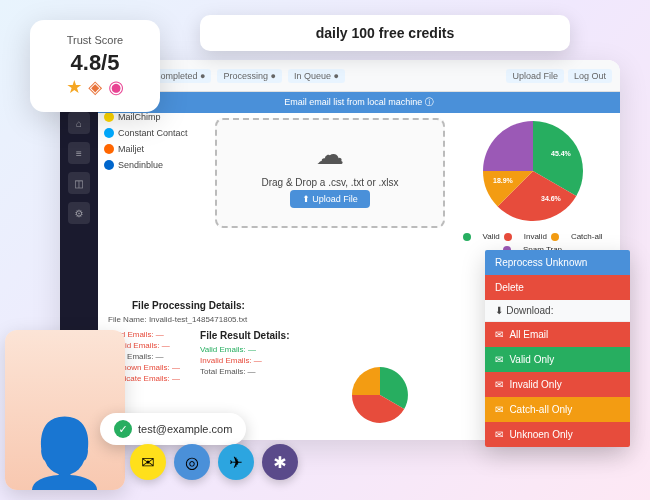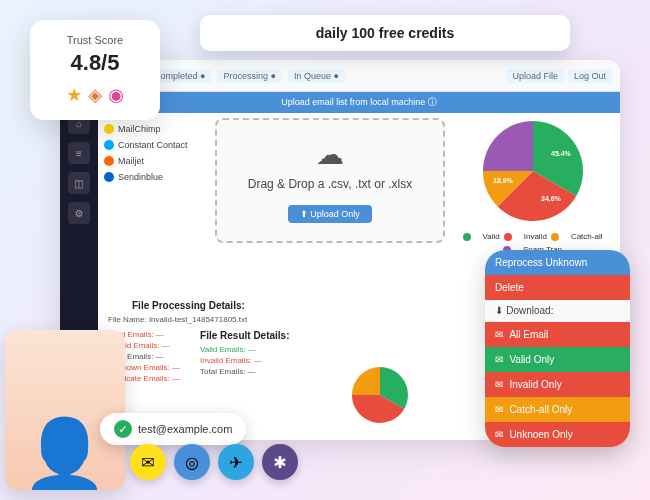--- a/index.html
+++ b/index.html
@@ -28,21 +28,20 @@
     .trust-score-title {
       font-size: 11px;
       color: #555;
       font-weight: 500;
       margin-bottom: 4px;
     }
     .trust-score-value {
       font-size: 22px;
       font-weight: 700;
       color: #222;
-      margin-bottom: 8px;
     }
     .trust-score-icons {
       display: flex;
       justify-content: center;
       gap: 6px;
     }
     .icon-star { color: #f5a623; font-size: 18px; }
     .icon-compass { color: #e8743b; font-size: 18px; }
     .icon-gauge { color: #e84393; font-size: 18px; }
 
@@ -128,24 +127,24 @@
       text-align: center;
       background: #fafafa;
       margin-bottom: 8px;
     }
     .upload-cloud {
       font-size: 28px;
       color: #555;
       margin-bottom: 6px;
     }
     .upload-text {
-      font-size: 12px;
+      font-size: 10px;
       color: #444;
       font-weight: 500;
-      margin-bottom: 12px;
+      margin-bottom: 0;
     }
     .upload-or {
       font-size: 9px;
       color: #888;
       margin: 4px 0;
     }
     .upload-btn {
       background: #4a90d9;
       color: white;
       border: none;
@@ -217,21 +216,21 @@
       color: #222;
     }
 
     
     .action-panel {
       position: absolute;
       right: 20px;
       top: 250px;
       width: 145px;
       background: white;
-      border-radius: 20px;
+      border-radius: 2px;
       box-shadow: 0 8px 25px rgba(0,0,0,0.18);
       overflow: hidden;
       z-index: 10;
     }
     .action-btn {
       display: flex;
       align-items: center;
       gap: 6px;
       padding: 7px 10px;
       font-size: 10px;
@@ -355,24 +354,24 @@
     <div class="topbar-item">Completed ●</div>
     <div class="topbar-item">Processing ●</div>
     <div class="topbar-item">In Queue ●</div>
     <div style="margin-left:auto; display:flex; gap:4px;">
       <div class="topbar-item">Upload File</div>
       <div class="topbar-item">Log Out</div>
     </div>
   </div>
 
   <div style="position:absolute; left:38px; right:0; top:32px; background:#4a90d9; color:white; font-size:9px; padding:4px 10px; text-align:center; z-index:3;">
-    <span>Upload email list from local machine ⓘ</span>
-  </div>
-
-  <div class="email-list" style="top:55px;">
+    <span>Email email list from local machine ⓘ</span>
+  </div>
+
+  <div class="email-list" style="top:43px;">
     <div class="email-list-item">
       <div class="email-dot" style="background:#FFD700;"></div>
       <span>MailChimp</span>
     </div>
     <div class="email-list-item">
       <div class="email-dot" style="background:#00AAFF;"></div>
       <span>Constant Contact</span>
     </div>
     <div class="email-list-item">
       <div class="email-dot" style="background:#FF6600;"></div>
@@ -380,21 +379,21 @@
     </div>
     <div class="email-list-item">
       <div class="email-dot" style="background:#0066CC;"></div>
       <span>Sendinblue</span>
     </div>
   </div>
 
   <div class="upload-box" style="position:absolute; left:155px; right:175px; top:58px; border:2px dashed #bbb; border-radius:8px; padding:18px 10px; text-align:center; background:#fafafa;">
     <div class="upload-cloud">☁</div>
     <div class="upload-text">Drag &amp; Drop a .csv, .txt or .xlsx</div>
-    <button class="upload-btn">⬆ Upload Only</button>
+    <button class="upload-btn">⬆ Upload File</button>
   </div>
 
   <div style="position:absolute; right:5px; top:48px; width:165px; padding:8px;">
     <svg class="pie-svg" width="110" height="110" viewBox="-55 -55 110 110">
 
       <path d="M0,0 L0,-50 A50,50 0 0,1 43.3,25 Z" fill="#27ae60"></path>
 
       <path d="M0,0 L43.3,25 A50,50 0 0,1 -35.4,35.4 Z" fill="#e74c3c"></path>
 
       <path d="M0,0 L-35.4,35.4 A50,50 0 0,1 -50,-0.1 Z" fill="#f39c12"></path>

